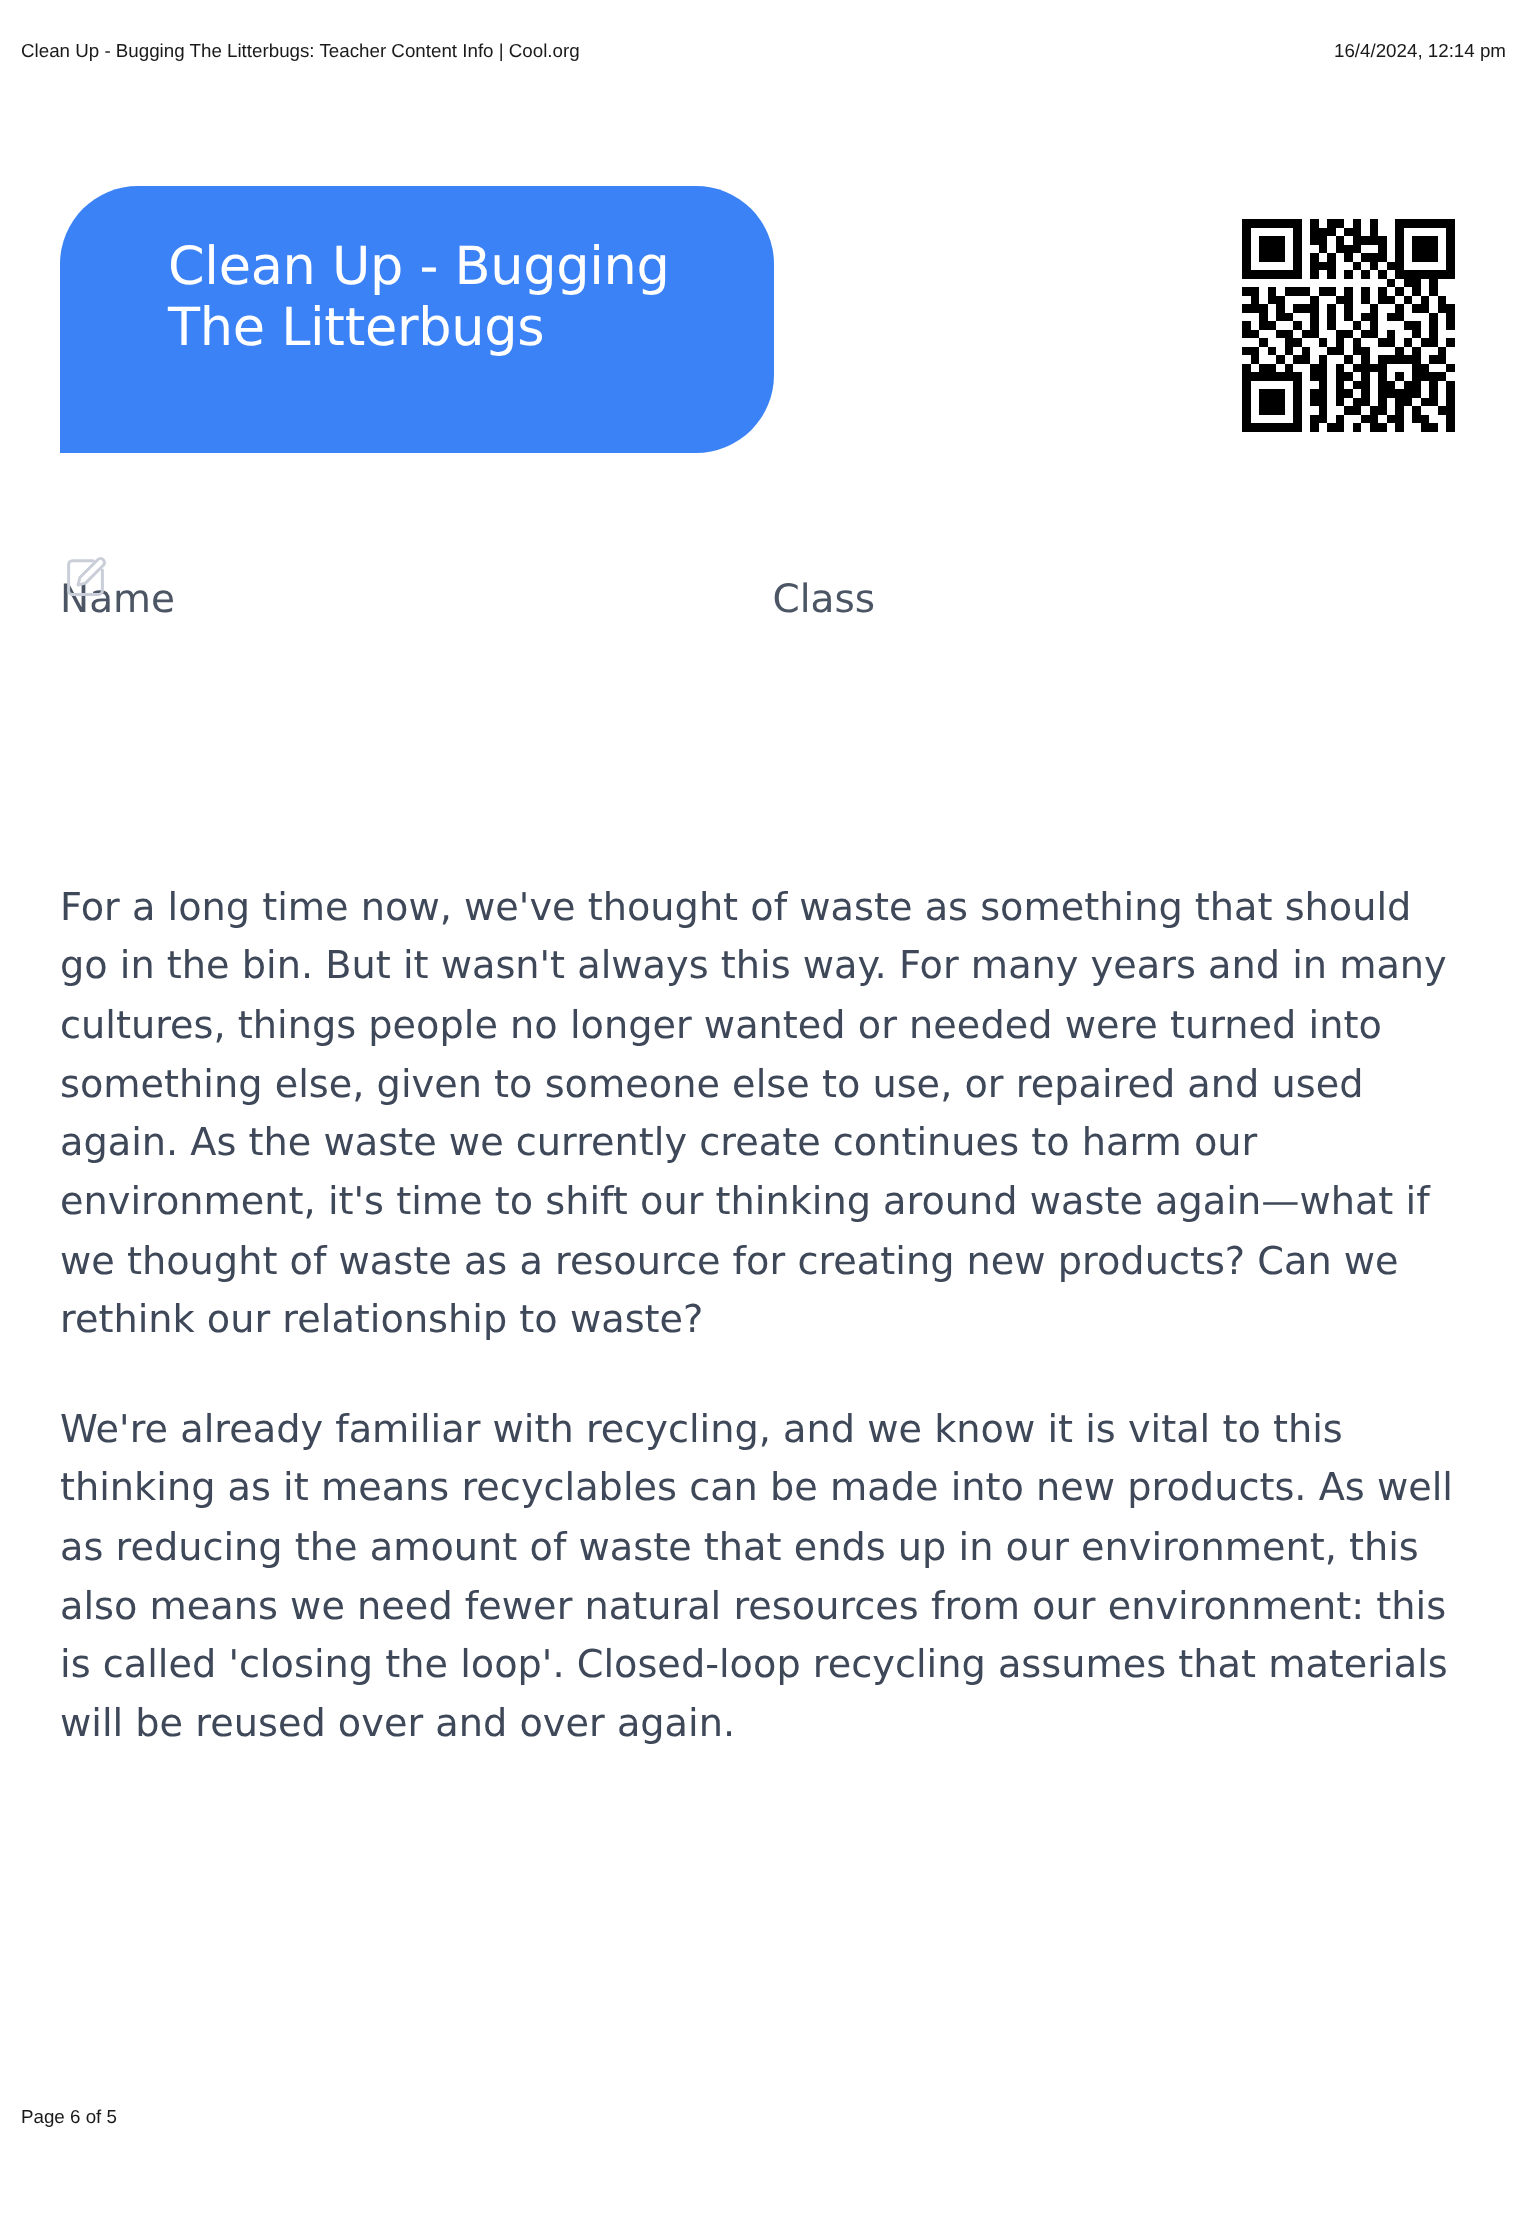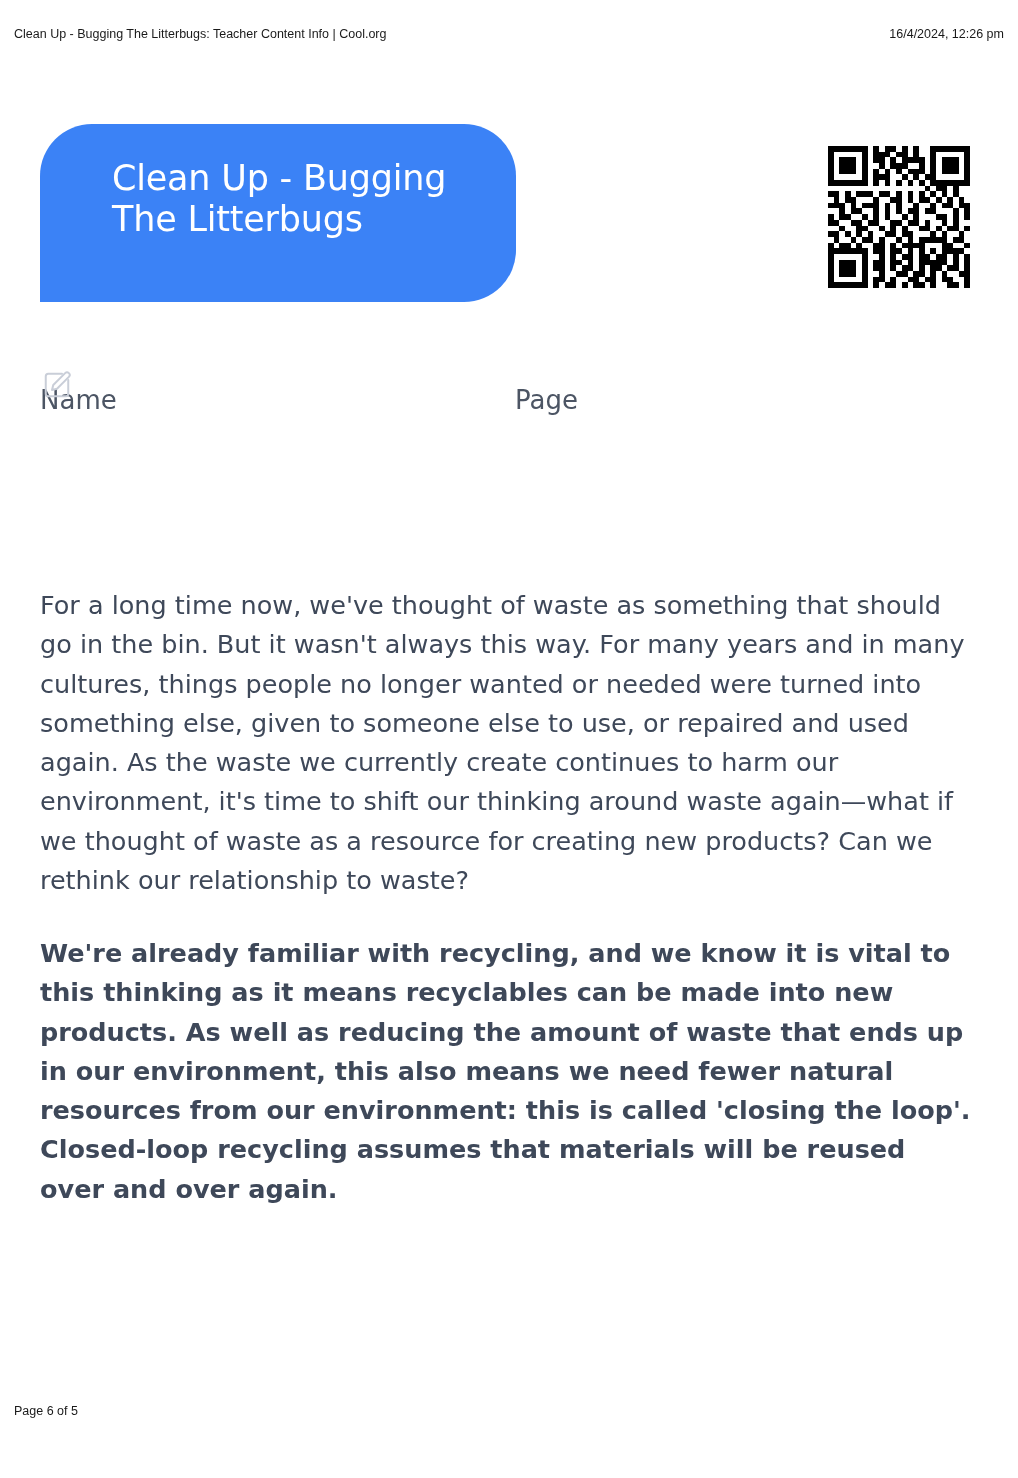--- a/index.html
+++ b/index.html
@@ -157,28 +157,28 @@
   
   .body-copy { margin-top: 52px; }
   .body-copy p {
     margin: 0 0 34px 0;
     font-size: 25.5px;
     line-height: 1.54;
     color: #3e4859;
     font-family: "DejaVu Sans", sans-serif;
     max-width: 950px;
   }
-  .body-copy p:last-child { margin-bottom: 0; font-weight: bold; }
+  .body-copy p:last-child { margin-bottom: 0; }
 </style>
 </head>
 <body>
 
 <div class="print-header">
   <span class="ph-left">Clean Up - Bugging The Litterbugs: Teacher Content Info | Cool.org</span>
-  <span class="ph-right">16/4/2024, 12:26 pm</span>
+  <span class="ph-right">16/4/2024, 12:14 pm</span>
 </div>
 
 <div class="page">
 
   <div class="title-row">
 
     <div class="title-card">
       <h1>Clean Up - Bugging The Litterbugs</h1>
     </div>
 
@@ -381,21 +381,21 @@
       <span class="edit-icon">
         <svg viewBox="0 0 24 24" fill="none" stroke="#c9ced8" stroke-width="1.6" stroke-linecap="round" stroke-linejoin="round" aria-hidden="true">
           <path d="M16 3H5a2 2 0 0 0-2 2v14a2 2 0 0 0 2 2h14a2 2 0 0 0 2-2V8"></path>
           <path d="M18.5 2.5a2.12 2.12 0 0 1 3 3L12 15l-4 1 1-4 9.5-9.5z"></path>
         </svg>
       </span>
       <span class="field-label">Name</span>
     </div>
 
     <div class="field field-class">
-      <span class="field-label">Page</span>
+      <span class="field-label">Class</span>
     </div>
   </div>
 
   <div class="section">
 
     <div class="body-copy">
       <p>For a long time now, we've thought of waste as something that should go in the bin. But it wasn't always this way. For many years and in many cultures, things people no longer wanted or needed were turned into something else, given to someone else to use, or repaired and used again. As the waste we currently create continues to harm our environment, it's time to shift our thinking around waste again—what if we thought of waste as a resource for creating new products? Can we rethink our relationship to waste?</p>
       <p>We're already familiar with recycling, and we know it is vital to this thinking as it means recyclables can be made into new products. As well as reducing the amount of waste that ends up in our environment, this also means we need fewer natural resources from our environment: this is called 'closing the loop'. Closed-loop recycling assumes that materials will be reused over and over again.</p>
     </div>
   </div>

